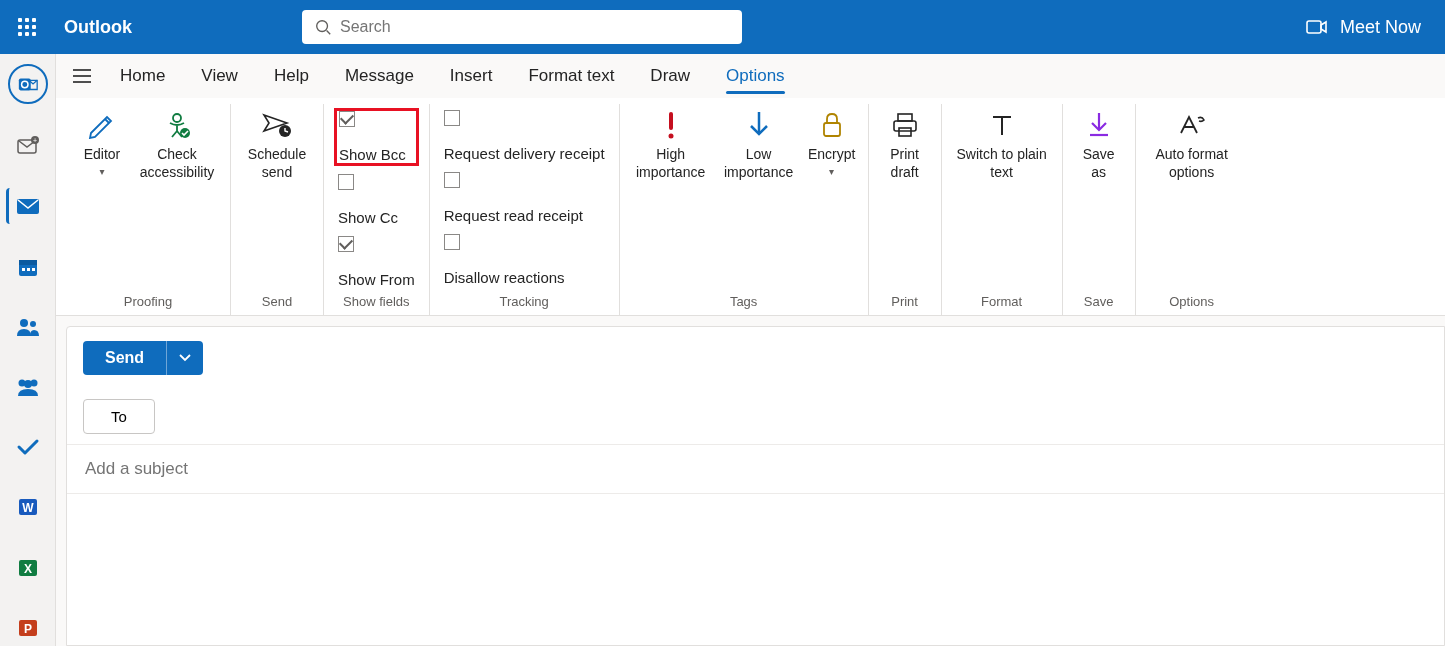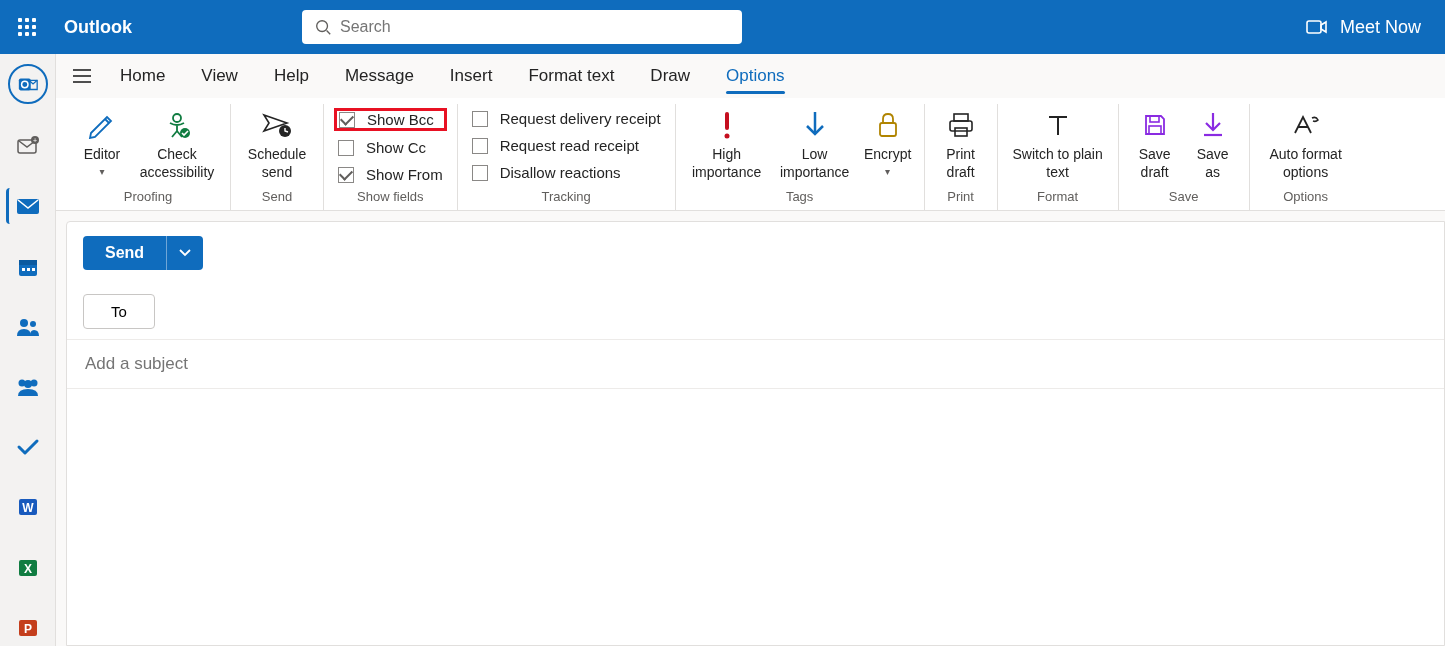--- a/index.html
+++ b/index.html
@@ -40,21 +40,21 @@
   .ribbon-group { display: flex; flex-direction: column; align-items: center; padding: 0 6px; border-right: 1px solid #e1dfdd; }
   .ribbon-group:last-child { border-right: none; }
   .group-items { display: flex; align-items: flex-start; gap: 6px; padding: 2px 4px 0 4px; flex: 1; }
   .group-label { font-size: 13px; color: #605e5c; padding: 4px 0 6px 0; }
   .big-btn { display: flex; flex-direction: column; align-items: center; justify-content: flex-start; width: 72px; padding: 2px 2px 0 2px; font-size: 14px; color: #242424; text-align: center; line-height: 1.25; cursor: pointer; }
   .big-btn.wide { width: 100px; }
   .big-btn.narrow { width: 52px; }
   .big-btn .icon-slot { height: 34px; display: flex; align-items: center; justify-content: center; margin-bottom: 4px; }
   .chev-down-sm { font-size: 10px; color: #605e5c; margin-top: 2px; }
   .check-list { display: flex; flex-direction: column; gap: 6px; padding-top: 2px; }
-  .check-row { display: flex; align-items: center; gap: 12px; font-size: 15px; color: #242424; cursor: pointer; padding: 2px 4px; }
+  .check-row { display: flex; align-items: flex-start; gap: 19px; font-size: 15px; color: #242424; cursor: pointer; padding: 2px 4px; flex-direction: column; }
   .check-row.highlight { border: 3px solid #e81123; padding: 0 4px 0 2px; }
   .chk { width: 16px; height: 16px; border: 1px solid #8a8886; display: inline-flex; align-items:center; justify-content:center; background:#fff; }
   .chk.checked::before { content: ''; width: 10px; height: 6px; border-left: 2px solid #605e5c; border-bottom: 2px solid #605e5c; transform: rotate(-45deg) translate(1px,-1px); }
 
   
   .body-split { flex: 1; display: flex; gap: 12px; padding: 10px 0 0 10px; background: #faf9f8; }
   .list-pane { width: 432px; background: #fff; border: 1px solid #e1dfdd; border-radius: 4px; display: flex; flex-direction: column; }
   .list-head { display: flex; align-items: center; padding: 12px 20px 6px 20px; gap: 20px; }
   .list-head .ltab { font-size: 19px; color: #605e5c; cursor: pointer; padding-bottom: 6px; }
   .list-head .ltab.active { color: #242424; font-weight: 600; border-bottom: 2px solid #0f6cbd; }
@@ -358,30 +358,20 @@
             <span>Switch to plain text</span>
           </div>
         </div>
         <div class="group-label">Format</div>
       </div>
 
       <div class="ribbon-group">
         <div class="group-items">
           <div class="big-btn narrow">
             <div class="icon-slot">
-              <svg width="26" height="26" viewBox="0 0 26 26">
-                  <path d="M4 4 L19 4 L22 7 L22 22 L4 22 Z" fill="none" stroke="#8a2be2" stroke-width="1.8"></path>
-                  <rect x="8" y="4" width="9" height="6" fill="none" stroke="#8a2be2" stroke-width="1.6"></rect>
-                  <rect x="7" y="14" width="12" height="8" fill="none" stroke="#8a2be2" stroke-width="1.6"></rect>
-                </svg>
-            </div>
-            <span>Save draft</span>
-          </div>
-          <div class="big-btn narrow">
-            <div class="icon-slot">
               <svg width="24" height="28" viewBox="0 0 24 28">
                   <line x1="12" y1="2" x2="12" y2="18" stroke="#8a2be2" stroke-width="2.2"></line>
                   <path d="M5 12 L12 19 L19 12" fill="none" stroke="#8a2be2" stroke-width="2.2"></path>
                   <line x1="3" y1="24" x2="21" y2="24" stroke="#8a2be2" stroke-width="2.2"></line>
                 </svg>
             </div>
             <span>Save as</span>
           </div>
         </div>
         <div class="group-label">Save</div>

